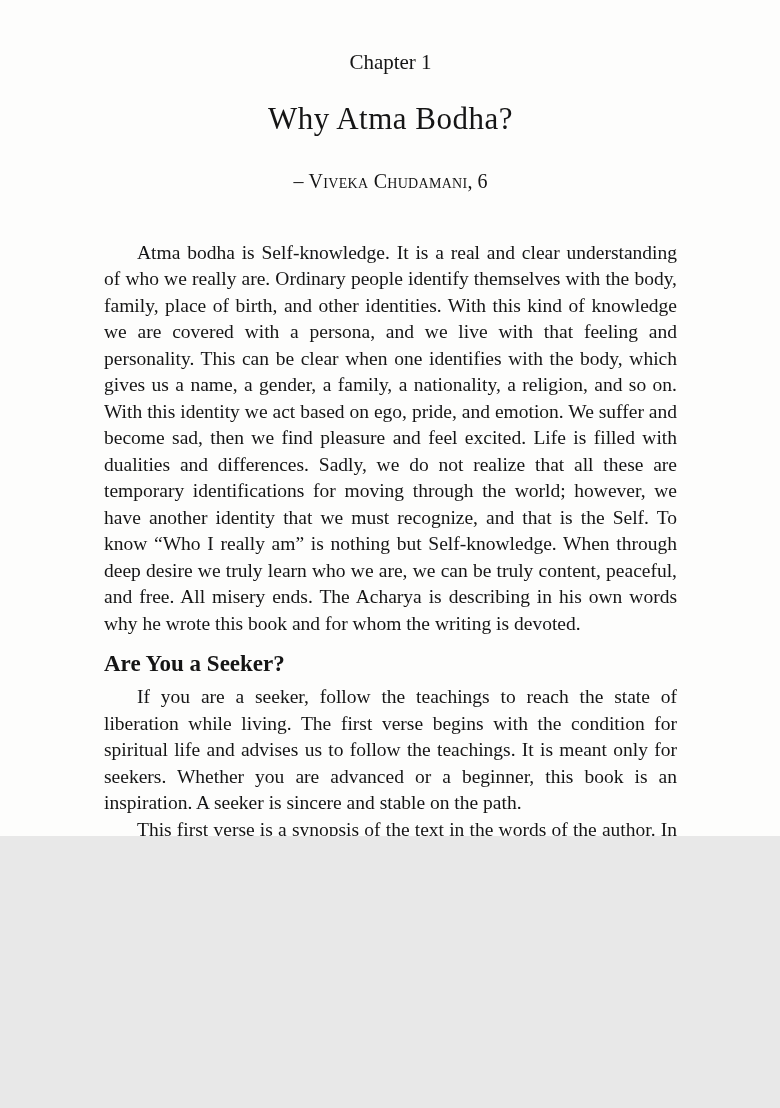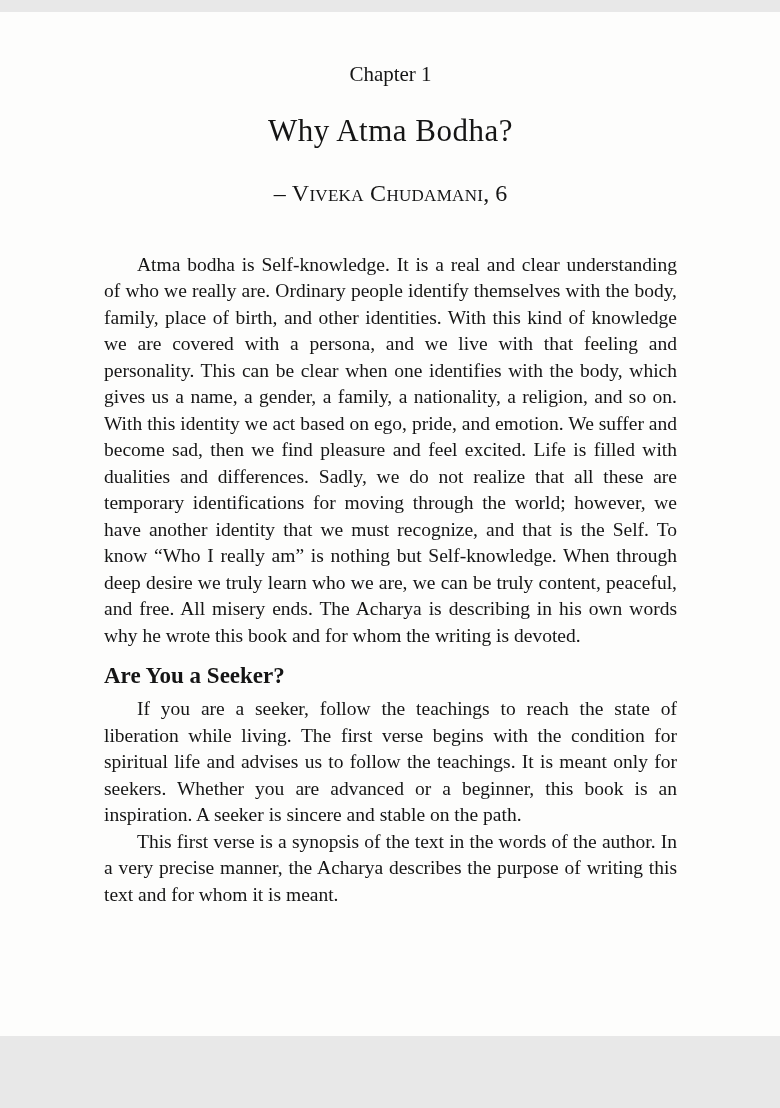--- a/index.html
+++ b/index.html
@@ -3,22 +3,22 @@
 <meta charset="utf-8">
 <style>
   html, body {
     margin: 0;
     padding: 0;
     background: #e8e8e8;
   }
   .page {
     position: relative;
     width: 780px;
-    height: 1024px;
-    margin: 12px auto;
+    height: 836px;
+    margin: 0 auto;
     background: #fdfdfc;
     font-family: "Liberation Serif", serif;
     color: #151515;
     overflow: hidden;
     box-sizing: border-box;
     padding: 50px 103px 0 104px;
   }
   .chapter-label {
     text-align: center;
     font-size: 21px;
@@ -35,21 +35,21 @@
   .epigraph {
     width: 545px;
     margin: 0 auto;
     font-style: italic;
     font-size: 19px;
     line-height: 24.5px;
     text-align: center;
   }
   .epigraph-attribution {
     text-align: center;
-    font-size: 24px;
+    font-size: 20px;
     margin-top: 6px;
     font-style: normal;
   }
   .epigraph-attribution .smallcaps {
     font-variant: small-caps;
     letter-spacing: 0.3px;
   }
   .body-text {
     margin-top: 46px;
   }

